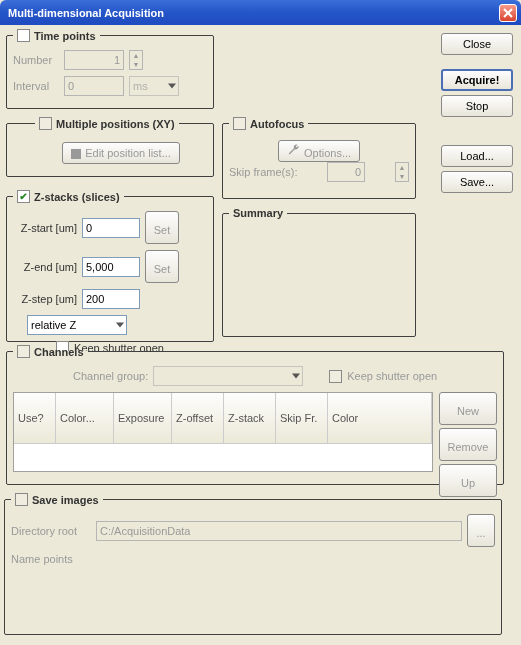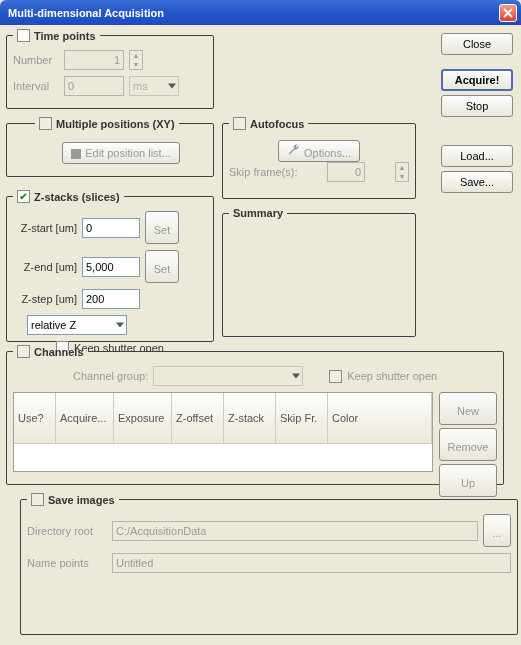--- a/index.html
+++ b/index.html
@@ -158,46 +158,45 @@
       <label class="fld">Channel group:</label>
       <div class="seldrop"><select class="sel" disabled="" style="width:150px"><option></option></select></div>
       <div style="width:16px"></div>
       <span class="chk disabled"></span>
       <label class="fld">Keep shutter open</label>
     </div>
     <div style="display:flex;gap:6px">
       <div class="table" style="flex:1">
         <div class="hdr">
           <div style="width:42px">Use?</div>
-          <div style="width:58px">Acquire...</div>
+          <div style="width:58px">Color...</div>
           <div style="width:58px">Exposure</div>
           <div style="width:52px">Z-offset</div>
           <div style="width:52px">Z-stack</div>
           <div style="width:52px">Skip Fr.</div>
           <div style="flex:1">Color</div>
         </div>
       </div>
       <div style="display:flex;flex-direction:column;gap:3px;width:58px">
         <button class="btn small" disabled="">New</button>
         <button class="btn small" disabled="">Remove</button>
         <button class="btn small" disabled="">Up</button>
         <button class="btn small" disabled="">Down</button>
       </div>
     </div>
   </fieldset>
 
-  <fieldset style="left:20px; top:468px; width:498px; height:142px;">
+  <fieldset style="left:4px; top:468px; width:498px; height:142px;">
     <legend>
         <span class="chk disabled"></span>
         <span>Save images</span>
       </legend>
     <div class="row">
       <label class="fld" style="width:80px">Directory root</label>
       <input class="txt" style="flex: 1 1 0%;" disabled="" value="C:/AcquisitionData">
       <button class="btn small" disabled="" style="min-width:28px">...</button>
     </div>
     <div class="row">
       <label class="fld" style="width:80px">Name points</label>
-      <input class="txt" style="flex: 1 1 0%;" disabled="" value="Untitled">
     </div>
   </fieldset>
 
 </div>
 
 </body></html>

